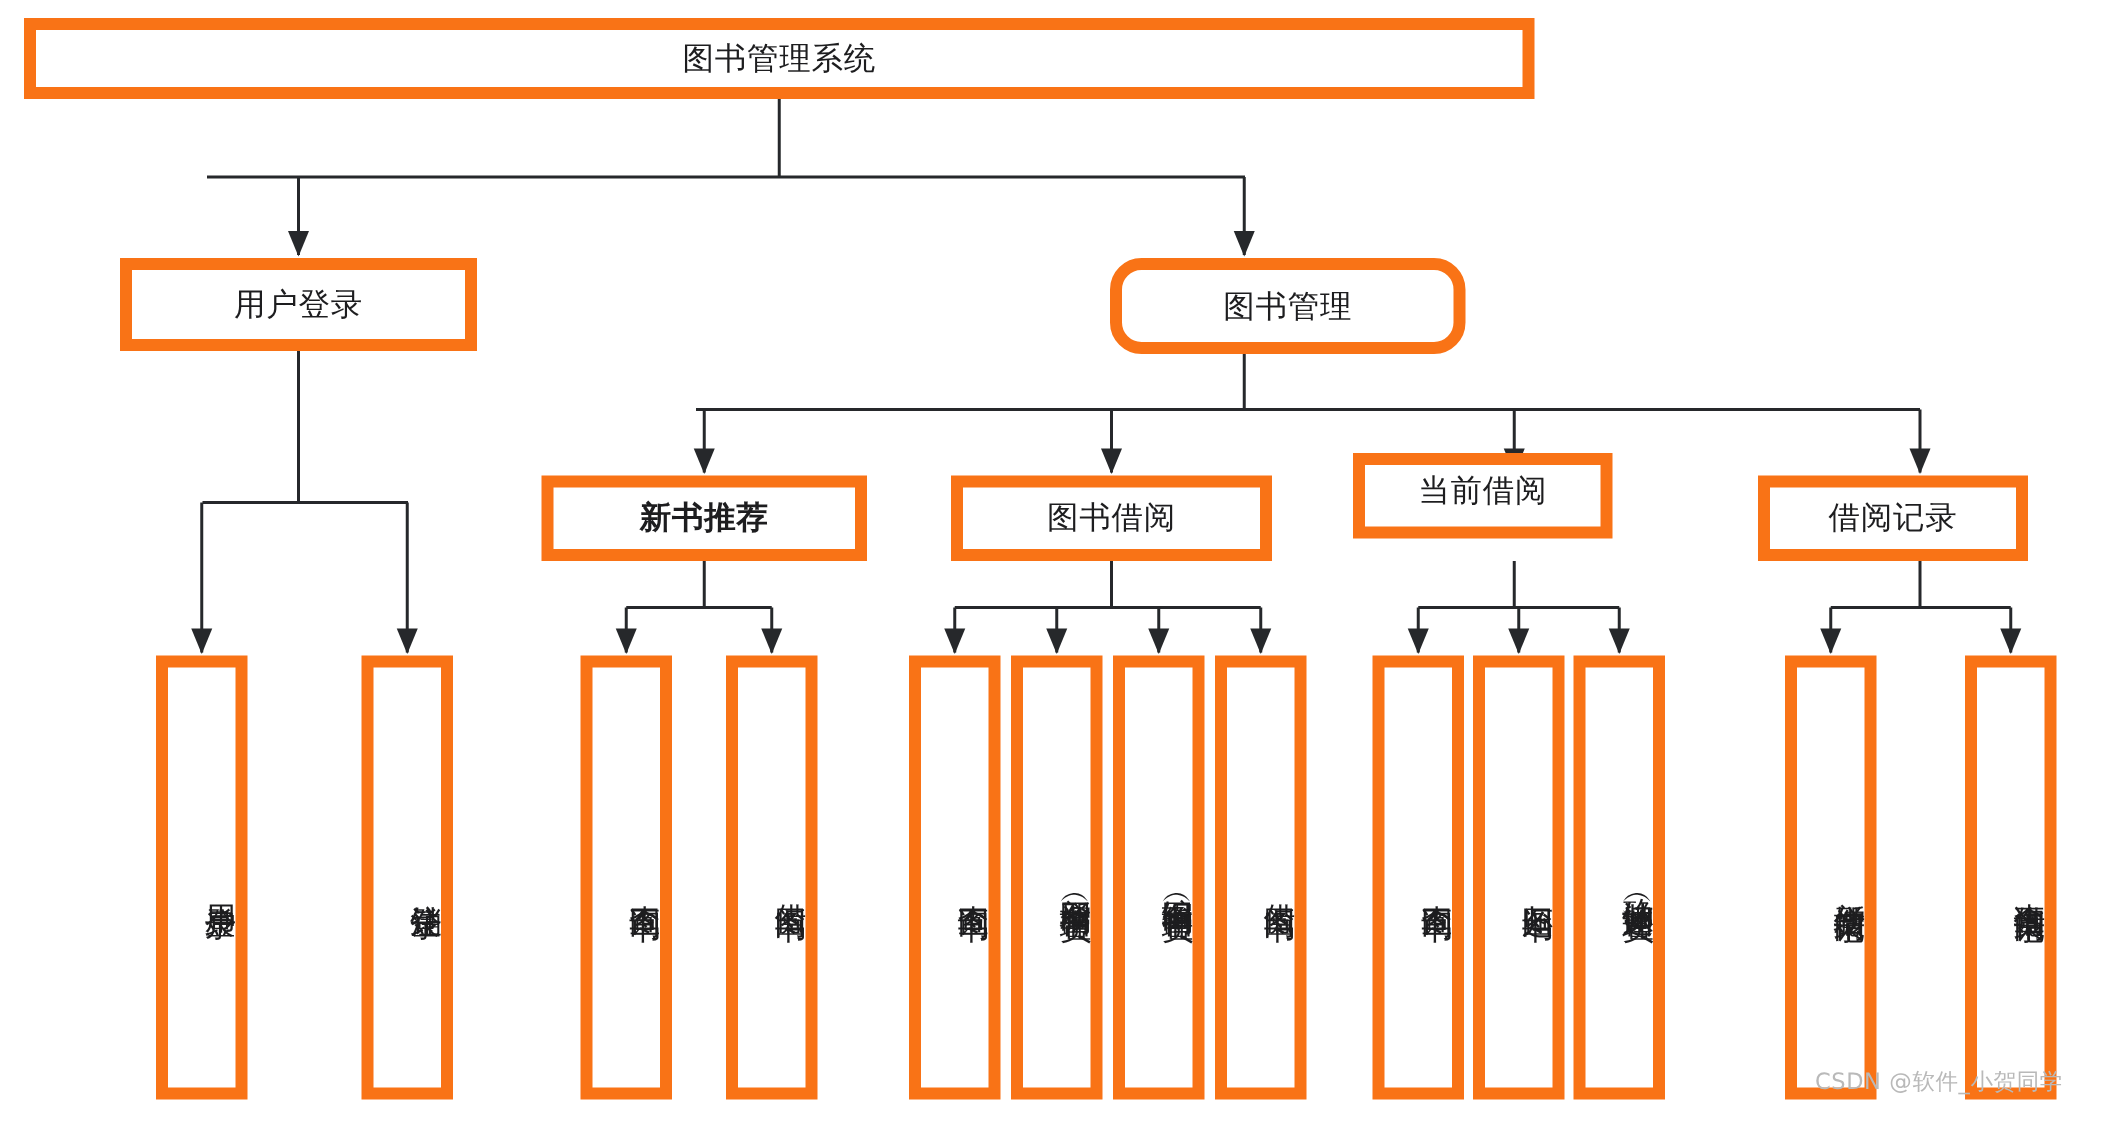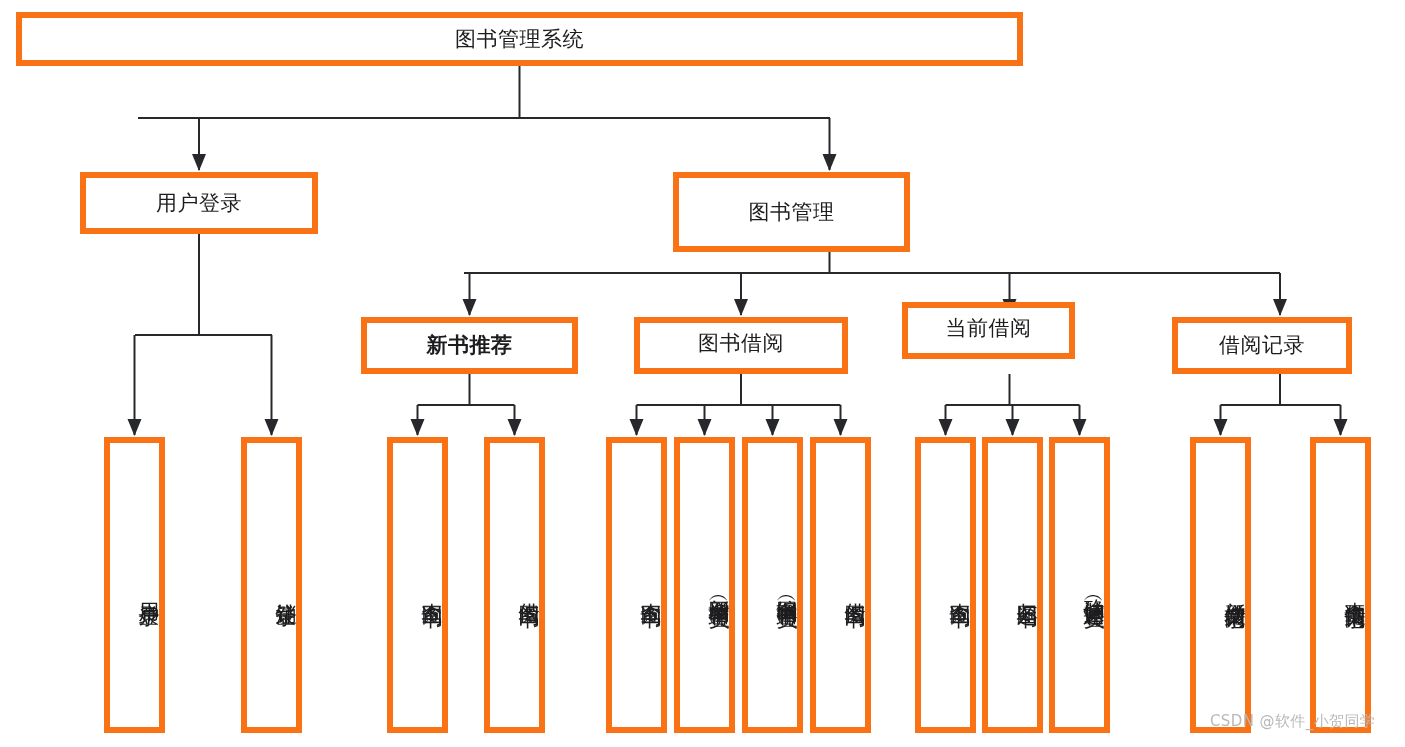--- a/index.html
+++ b/index.html
@@ -20,21 +20,21 @@
   #svg-layer {
     position: absolute;
     left: 0;
     top: 0;
     width: 1405px;
     height: 747px;
   }
   .node {
     position: absolute;
     box-sizing: border-box;
-    border: 6px solid #f97316;
+    border: 8px solid #f97316;
     background: #ffffff;
     display: flex;
     align-items: center;
     justify-content: center;
     color: #1d1d1f;
   }
   .node-label {
     display: block;
     text-align: center;
     line-height: 1.18;
@@ -129,27 +129,27 @@
         <polygon points="1333.5,419 1347.5,419 1340.5,436" fill="#26282b"></polygon>
       </g>
   </svg>
   <div id="nodes">
       <div class="node horiz" style="left: 16px; top: 12px; width: 1007px; height: 54px;">
         <span class="node-label">图书管理系统</span>
       </div>
       <div class="node horiz" style="left: 80px; top: 172px; width: 238px; height: 62px;">
         <span class="node-label">用户登录</span>
       </div>
-      <div class="node horiz" style="left: 673px; top: 172px; width: 237px; height: 80px;">
+      <div class="node horiz" style="left: 740px; top: 172px; width: 237px; height: 64px; border-radius: 21px;">
         <span class="node-label">图书管理</span>
       </div>
       <div class="node horiz" style="left: 361px; top: 317px; width: 217px; height: 57px; font-weight: bold;">
         <span class="node-label">新书推荐</span>
       </div>
-      <div class="node horiz" style="left: 634px; top: 317px; width: 214px; height: 57px; font-family: Liberation Mono, monospace;">
+      <div class="node horiz" style="left: 634px; top: 317px; width: 214px; height: 57px;">
         <span class="node-label">图书借阅</span>
       </div>
       <div class="node horiz" style="left: 902px; top: 302px; width: 173px; height: 57px; font-family: Liberation Mono, monospace;">
         <span class="node-label">当前借阅</span>
       </div>
       <div class="node horiz" style="left: 1172px; top: 317px; width: 180px; height: 57px;">
         <span class="node-label">借阅记录</span>
       </div>
       <div class="node vert" style="left: 104px; top: 437px; width: 61px; height: 296px;">
         <span class="node-label">用户登录</span>

